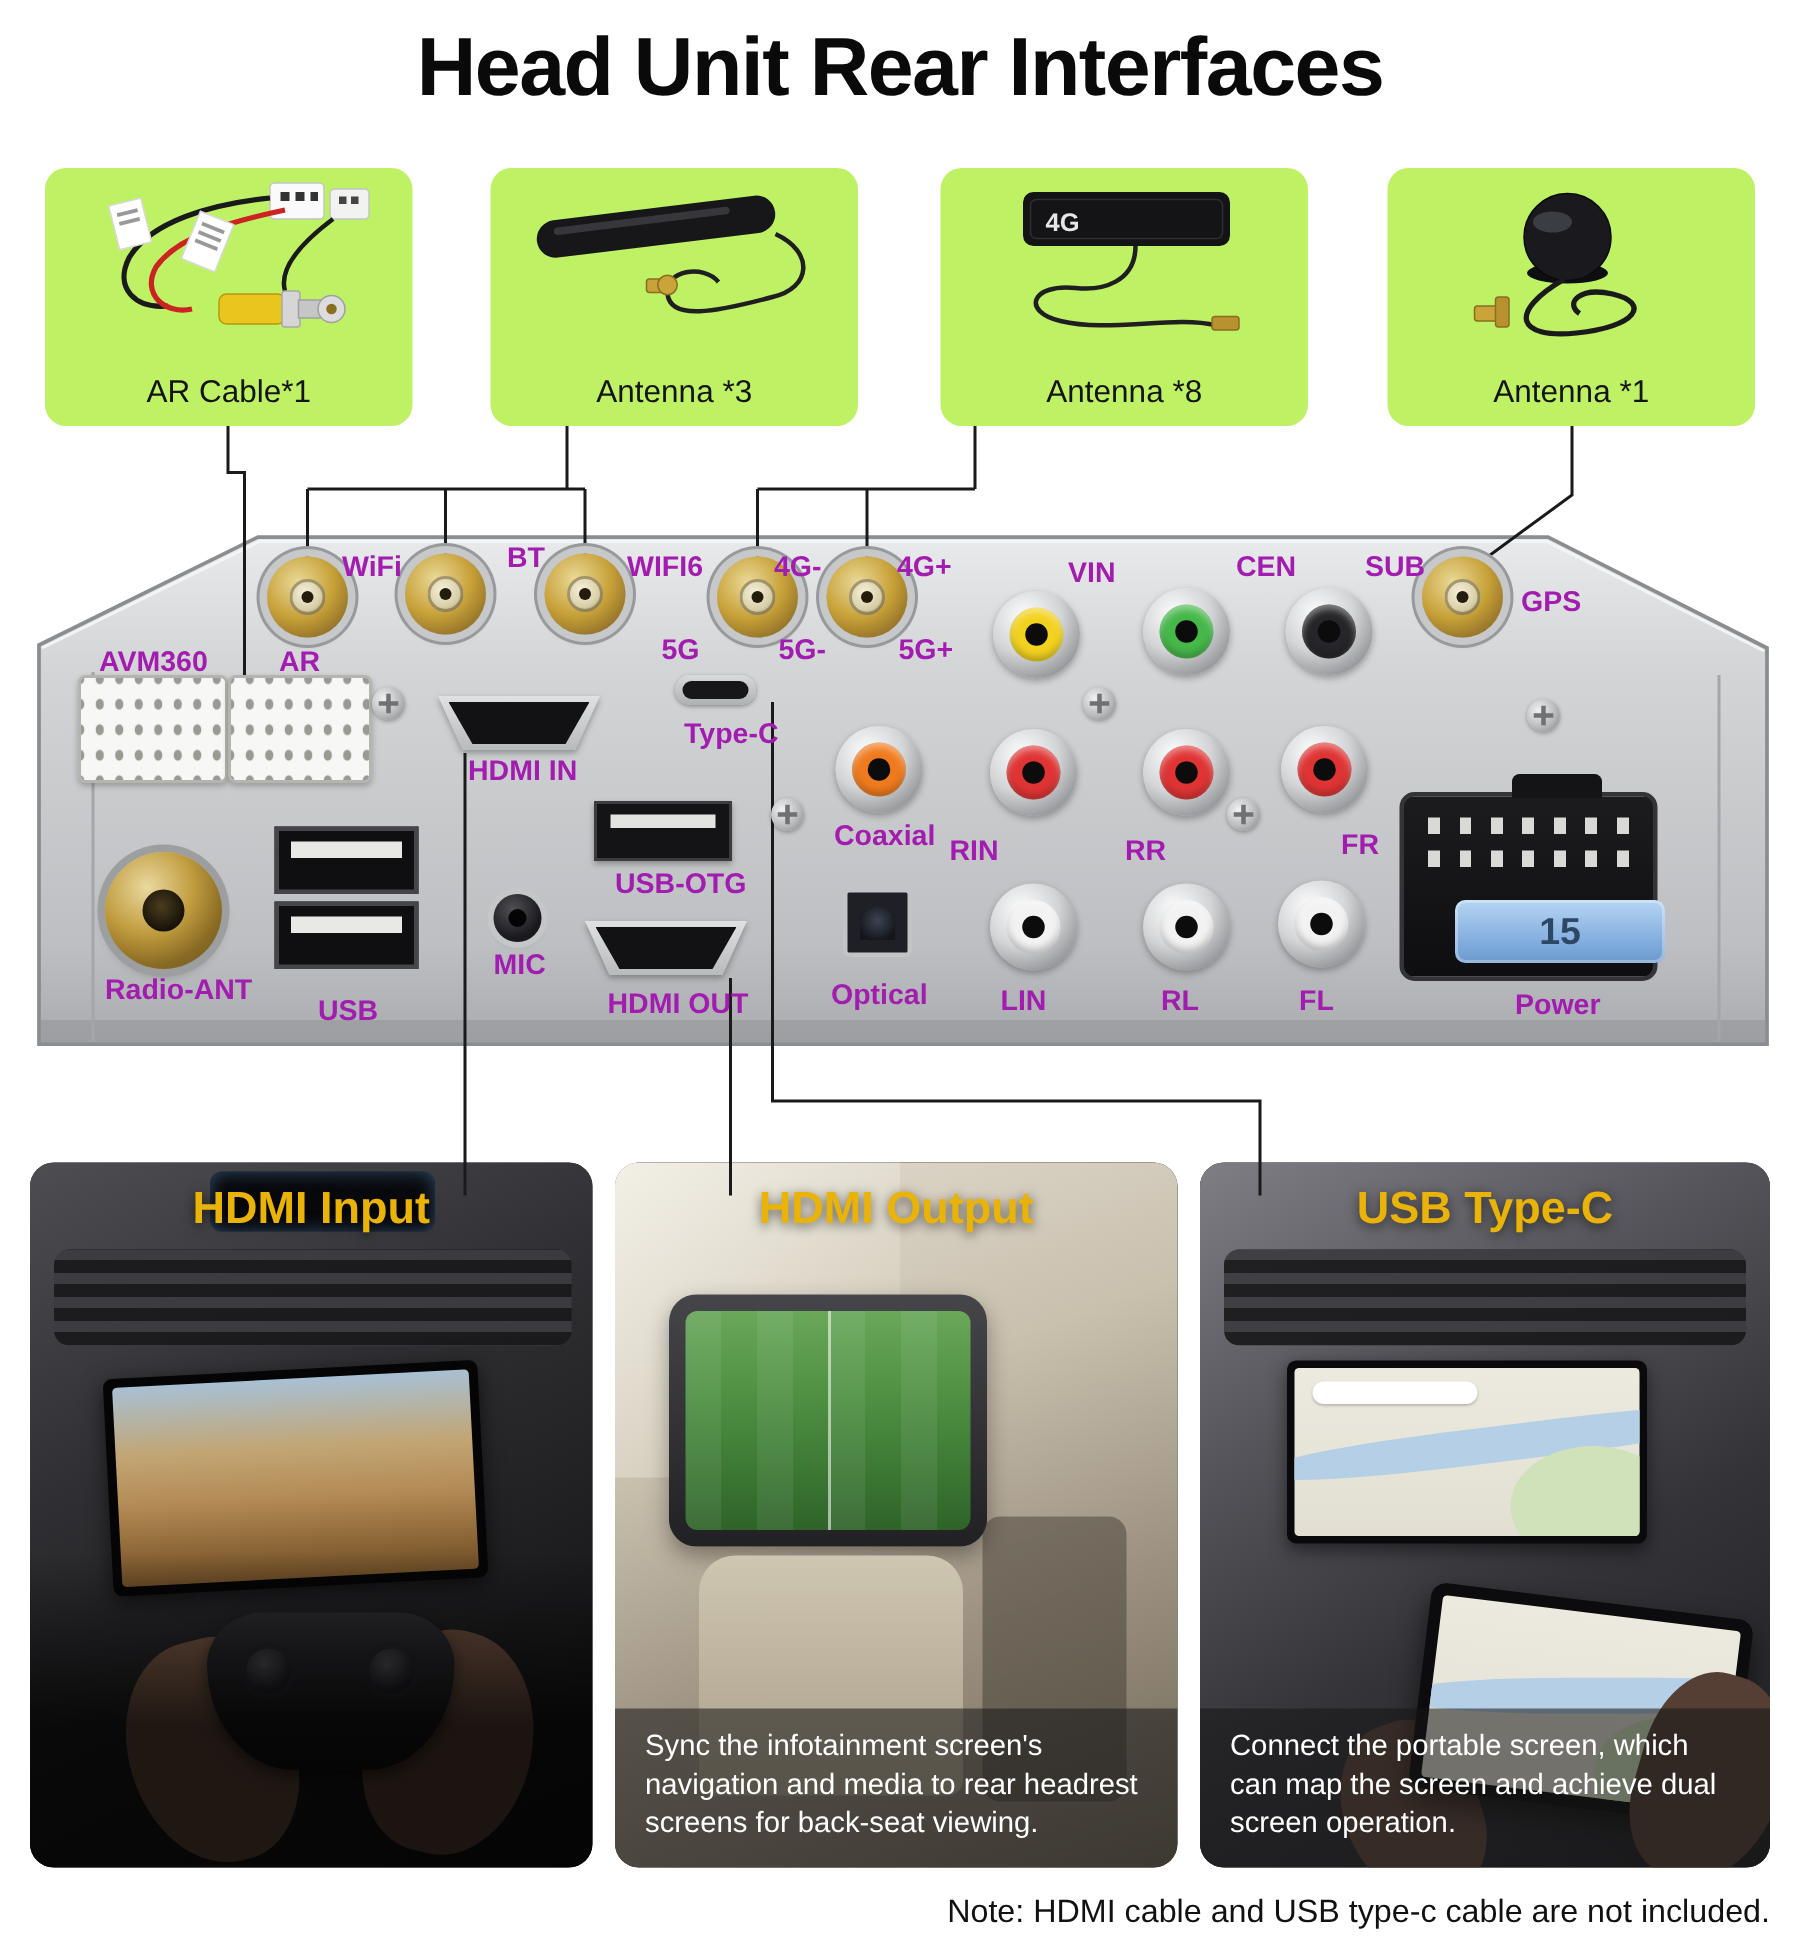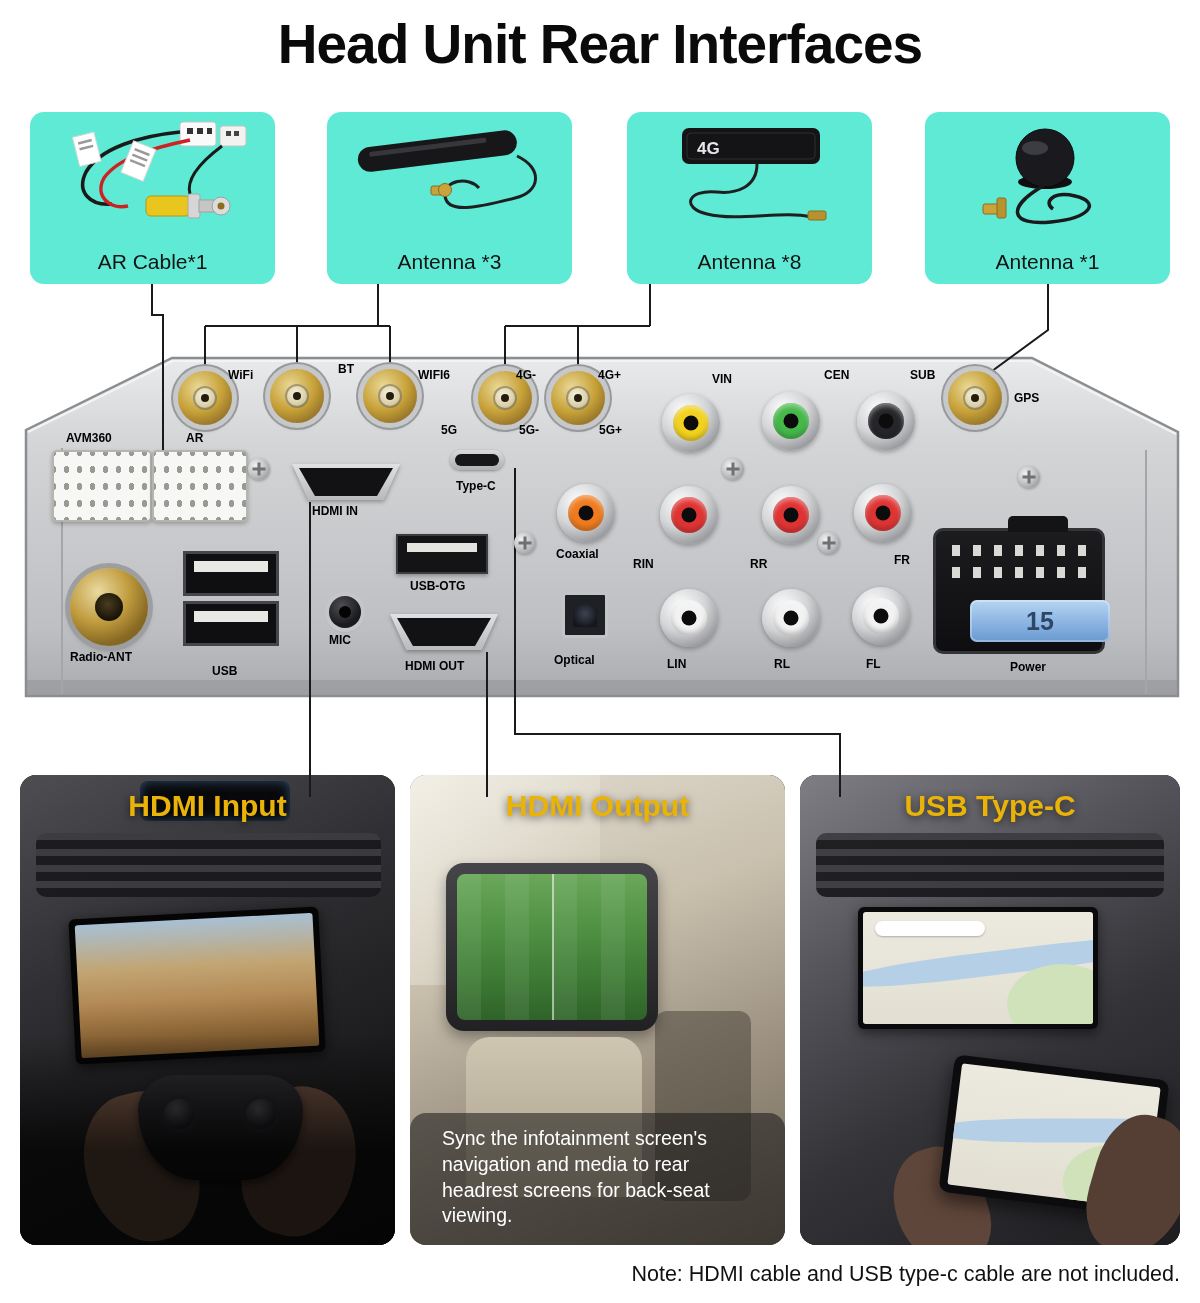--- a/index.html
+++ b/index.html
@@ -3,32 +3,32 @@
 <meta charset="utf-8">
 <style>
   html,body { margin:0; padding:0; background:#fff; }
   .page { position:relative; width:1200px; height:1303px; background:#fff;
           font-family:"Liberation Sans", sans-serif; overflow:hidden; }
 
   .title { position:absolute; top:12px; left:0; right:0; margin:0; text-align:center;
            font-size:55px; font-weight:900; letter-spacing:-1px; color:#0a0a0a; }
 
   
-  .card { position:absolute; top:112px; width:245px; height:172px; background:#5eead4; border-radius:14px; }
+  .card { position:absolute; top:112px; width:245px; height:172px; background:#bef264; border-radius:14px; }
   .card svg { position:absolute; top:4px; left:0; }
   .card-label { position:absolute; bottom:10px; left:0; right:0; text-align:center; font-size:21px; color:#141414; }
 
   
   .unit-svg { position:absolute; left:20px; top:350px; z-index:1; }
 
   
   .lines { position:absolute; left:0; top:0; z-index:2; pointer-events:none; }
 
   
-  .plabel { position:absolute; z-index:4; font-size:12px; font-weight:bold; color:#000000; white-space:nowrap; }
+  .plabel { position:absolute; z-index:4; font-size:19px; font-weight:bold; color:#a21caf; white-space:nowrap; }
 
   
   .sma { position:absolute; z-index:3; width:54px; height:54px; border-radius:50%;
          background: radial-gradient(circle at 38% 32%, #ead998, #c7a138 48%, #96742a 78%, #6e5420);
          box-shadow: 0 0 0 5px #c6c8ca, 0 0 0 7px #97999c, 0 3px 6px rgba(0,0,0,.35); }
   .sma::before { content:""; position:absolute; inset:15px; border-radius:50%;
          background: radial-gradient(circle at 42% 38%, #f6f0da, #d9cfa8 55%, #8f8260);
          box-shadow: inset 0 0 0 2px rgba(90,70,20,.45); }
   .sma::after { content:""; position:absolute; inset:23px; border-radius:50%; background:#241d0e; }
 
@@ -107,21 +107,21 @@
            transform:translate(-50%,-50%); }
   .screw::before { width:13px; height:3px; } .screw::after { width:3px; height:13px; }
 
   
   .feature { position:absolute; top:775px; height:470px; border-radius:16px; overflow:hidden; z-index:1; background:#111; }
   .f1 { left:20px; width:375px; } .f2 { left:410px; width:375px; } .f3 { left:800px; width:380px; }
   .feature-title { position:absolute; top:14px; left:0; right:0; z-index:6; text-align:center;
            font-size:30px; font-weight:800; color:#eab308; text-shadow:0 2px 8px rgba(0,0,0,.6); }
   .caption { position:absolute; z-index:6; color:#fff; font-size:19.5px; line-height:1.32; }
   .f1 .caption { left:16px; right:12px; bottom:12px; }
-  .f2 .caption, .f3 .caption { left:0; right:0; bottom:0; padding:13px 32px 16px; background:rgba(22,22,22,.55);border-radius:16px; }
+  .f2 .caption, .f3 .caption { left:0; right:0; bottom:0; padding:13px 20px 16px; background:rgba(22,22,22,.55); }
 
   .fill { position:absolute; inset:0; }
   .p1-bg { background: linear-gradient(155deg, #4e4e52, #302f33 35%, #1b1b1d 70%, #101012); }
   .p1-cluster { position:absolute; left:120px; top:6px; width:150px; height:40px; background:#0a0a0c;
            border-radius:8px; box-shadow: inset 0 0 12px rgba(80,140,200,.5); }
   .vent { position:absolute; left:16px; top:58px; width:345px; height:64px; border-radius:10px;
            background: repeating-linear-gradient(180deg, #3c3c40 0 7px, #19191b 7px 16px); opacity:.92; }
   .p1-screen { position:absolute; left:52px; top:138px; width:250px; height:145px; transform:rotate(-3deg);
            background:#050505; border-radius:6px; padding:6px; box-sizing:border-box; box-shadow:0 4px 14px rgba(0,0,0,.6); }
   .p1-screen-img { width:100%; height:100%; border-radius:3px;
@@ -386,17 +386,18 @@
       <div class="map">
         <div class="p3-search"></div>
       </div>
     </div>
     <div class="hand p3-hand-l"></div>
     <div class="p3-tablet">
       <div class="map"></div>
     </div>
     <div class="hand p3-hand-r"></div>
     <div class="feature-title">USB Type-C</div>
+    <div class="caption">Connect the portable screen, which can map the screen and achieve dual screen operation.</div>
   </div>
 
   <div class="note">Note: HDMI cable and USB type-c cable are not included.</div>
 
 </div>
 
 </body></html>

